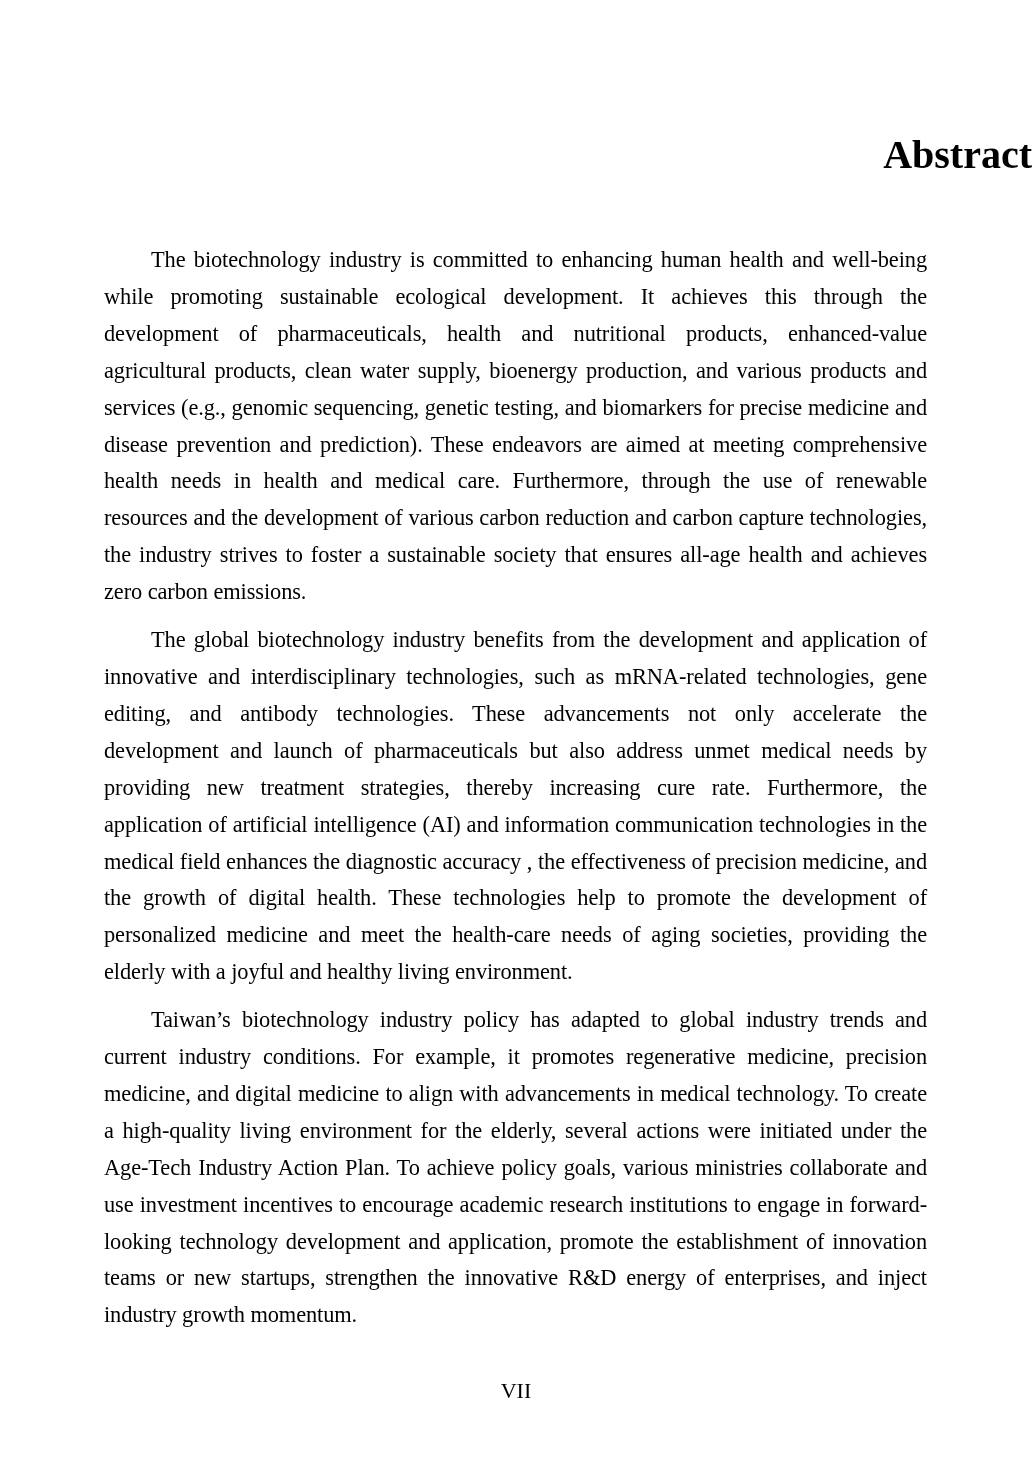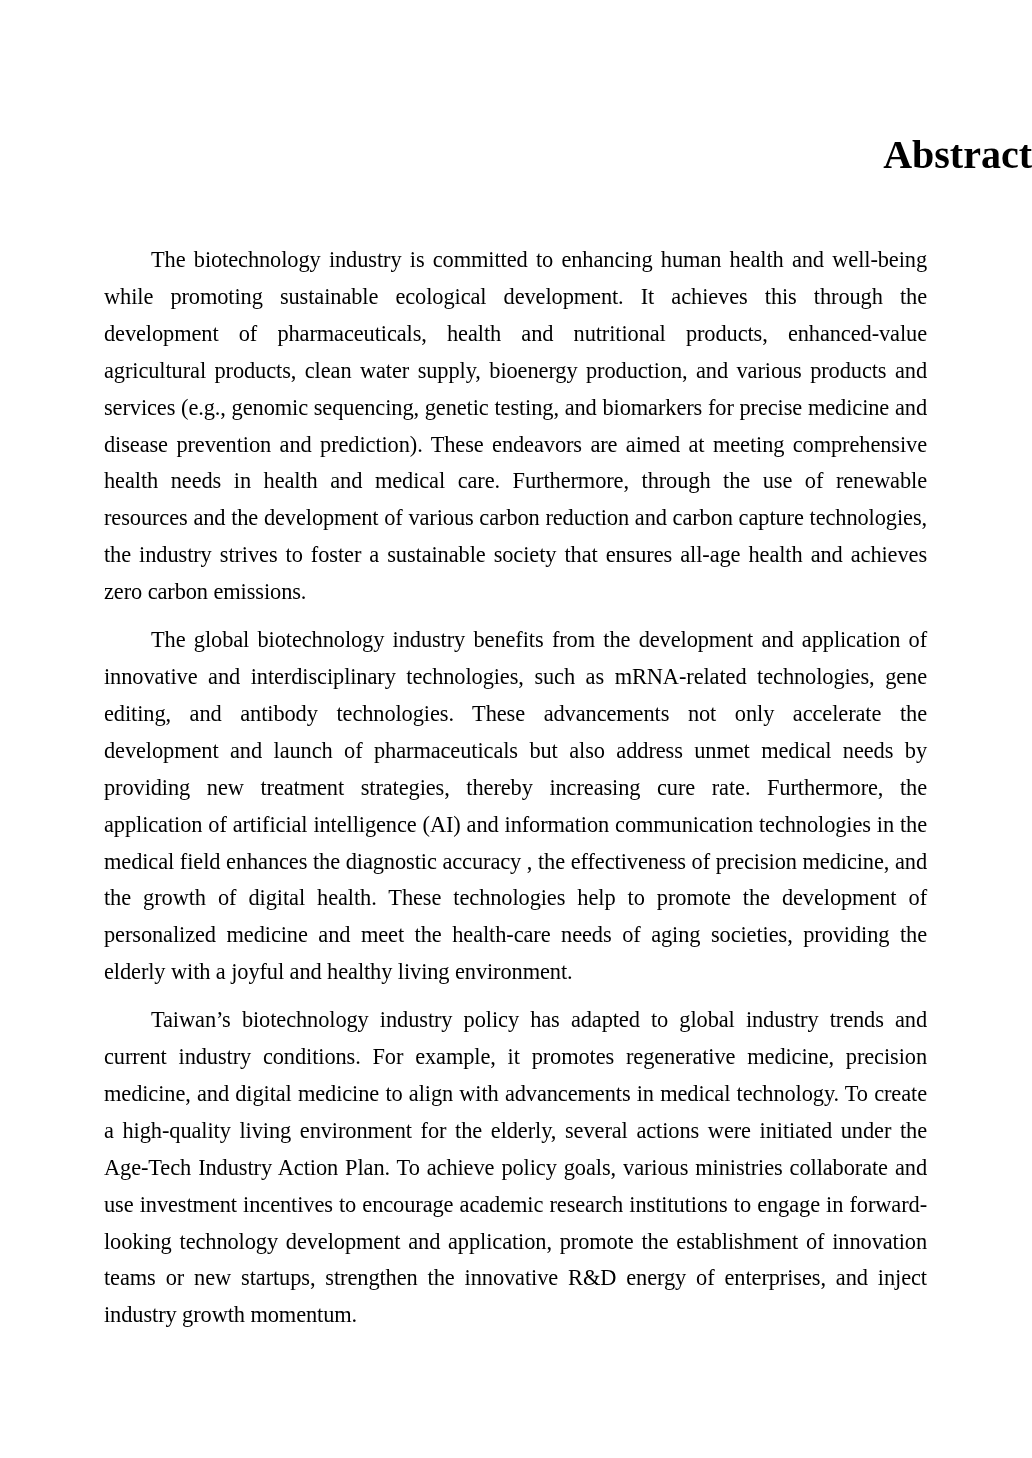--- a/index.html
+++ b/index.html
@@ -31,13 +31,14 @@
 </head>
 <body>
 
 <div class="page">
   <h1 class="title">Abstract</h1>
   <div class="body-text">
     <p class="para">The biotechnology industry is committed to enhancing human health and well-being while promoting sustainable ecological development. It achieves this through the development of pharmaceuticals, health and nutritional products, enhanced-value agricultural products, clean water supply, bioenergy production, and various products and services (e.g., genomic sequencing, genetic testing, and biomarkers for precise medicine and disease prevention and prediction). These endeavors are aimed at meeting comprehensive health needs in health and medical care. Furthermore, through the use of renewable resources and the development of various carbon reduction and carbon capture technologies, the industry strives to foster a sustainable society that ensures all-age health and achieves zero carbon emissions.</p>
     <p class="para">The global biotechnology industry benefits from the development and application of innovative and interdisciplinary technologies, such as mRNA-related technologies, gene editing, and antibody technologies. These advancements not only accelerate the development and launch of pharmaceuticals but also address unmet medical needs by providing new treatment strategies, thereby increasing cure rate. Furthermore, the application of artificial intelligence (AI) and information communication technologies in the medical field enhances the diagnostic accuracy , the effectiveness of precision medicine, and the growth of digital health. These technologies help to promote the development of personalized medicine and meet the health-care needs of aging societies, providing the elderly with a joyful and healthy living environment.</p>
     <p class="para">Taiwan’s biotechnology industry policy has adapted to global industry trends and current industry conditions. For example, it promotes regenerative medicine, precision medicine, and digital medicine to align with advancements in medical technology. To create a high-quality living environment for the elderly, several actions were initiated under the Age-Tech Industry Action Plan. To achieve policy goals, various ministries collaborate and use investment incentives to encourage academic research institutions to engage in forward-looking technology development and application, promote the establishment of innovation teams or new startups, strengthen the innovative R&amp;D energy of enterprises, and inject industry growth momentum.</p>
   </div>
+  <div class="page-number">VII</div>
 </div>
 
 </body></html>

